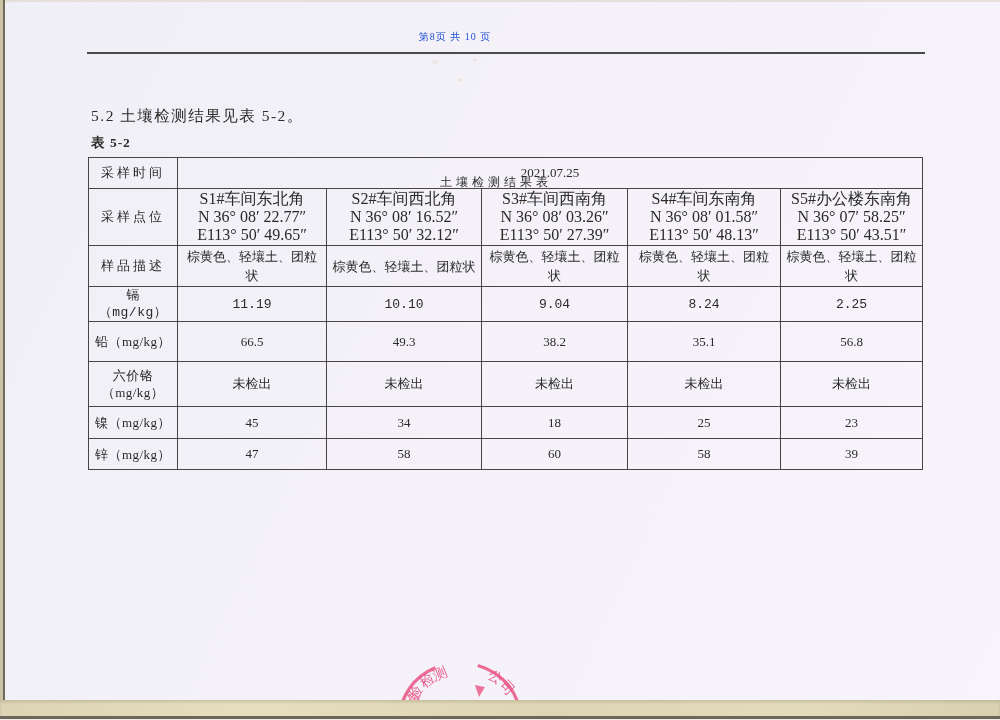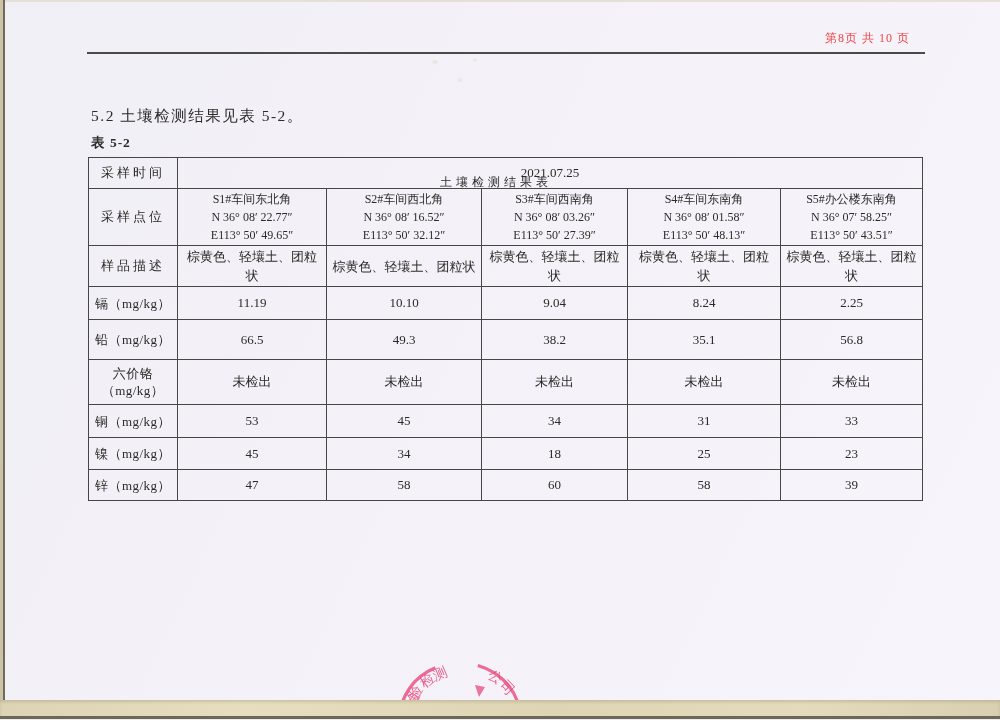--- a/index.html
+++ b/index.html
@@ -18,39 +18,39 @@
     background:linear-gradient(90deg,#ddd4b6,#e6debf 25%,#ded5b5 55%,#e4dbbc 80%,#d9d0b2);
     box-shadow:inset 0 2px 3px rgba(120,110,80,.25);}
   .edge-bottom-line{left:0;top:716px;width:1000px;height:3px;background:#6b675a;}
   .edge-bottom-white{left:0;top:719px;width:1000px;height:1px;background:#efede9;}
   .stain{left:415px;top:52px;width:70px;height:40px;pointer-events:none;opacity:.5;
     background:
       radial-gradient(6px 4px at 20px 10px,#d9cfae 0%,rgba(217,207,174,0) 70%),
       radial-gradient(5px 4px at 45px 28px,#dcd2b2 0%,rgba(220,210,178,0) 70%),
       radial-gradient(4px 3px at 60px 8px,#d9cfae 0%,rgba(217,207,174,0) 70%);}
   
-  .page-header{top:30px;left:0;width:910px;text-align:right;font-size:12px;letter-spacing:1px;color:#ef4444;}
+  .page-header{top:30px;left:0;width:910px;text-align:center;font-size:10px;letter-spacing:1px;color:#1d4ed8;}
   .header-rule{left:87px;top:52px;width:838px;height:2px;background:#4a4a48;}
   
   .section-title{left:91px;top:106px;font-size:15.5px;letter-spacing:1.5px;}
   .caption-wrap{left:91px;top:134px;width:831px;height:20px;}
   .caption-label{position:absolute;left:0;top:0;font-size:13.5px;letter-spacing:1px;font-weight:bold;}
   .caption-title{position:absolute;left:0;top:0;width:810px;text-align:center;font-size:12px;letter-spacing:4px;margin-top:40px;}
   
   table.results{position:absolute;left:88px;top:157px;width:834px;border-collapse:collapse;table-layout:fixed;}
   table.results td{border:1.4px solid #474644;text-align:center;vertical-align:middle;
     padding:0 5px;font-size:13px;color:#2b2a28;}
   td.rowlabel{letter-spacing:3px;font-size:13px;margin-left:32px;}
   td.metal-label{letter-spacing:0.5px;}
   tr.r-time{height:31px;}
   tr.r-points{height:57px;}
   tr.r-desc{height:41px;}
-  tr.r-m0{height:33px;} tr.r-m1{height:33px;} tr.r-m2{height:34px;} tr.r-m3{height:40px;}
+  tr.r-m0{height:33px;font-family:Liberation Mono, monospace;} tr.r-m1{height:33px;} tr.r-m2{height:34px;} tr.r-m3{height:40px;}
   tr.r-m4{height:45px;} tr.r-m5{height:33px;} tr.r-m6{height:32px;} tr.r-m7{height:31px;margin-top:33px;}
-  .pt-line{font-size:12px;line-height:18px;white-space:nowrap;}
+  .pt-line{font-size:16px;line-height:18px;white-space:nowrap;}
   .desc-cell{font-size:12.5px;line-height:19px;padding:0 9px;}
   .val{font-size:13.5px;}
   .lbl-line{line-height:17px;}
   
   .stamp{left:394px;top:654px;width:134px;height:46px;overflow:hidden;}
   .stamp svg{display:block;}
 </style>
 </head>
 <body>
 
@@ -143,30 +143,20 @@
       <td class="metal-label">
         <div class="lbl-line">六价铬</div>
         <div class="lbl-line">（mg/kg）</div>
       </td>
       <td class="val">未检出</td>
       <td class="val">未检出</td>
       <td class="val">未检出</td>
       <td class="val">未检出</td>
       <td class="val">未检出</td>
     </tr>
-    <tr class="r-m5">
-      <td class="metal-label">
-        <div class="lbl-line">铜（mg/kg）</div>
-      </td>
-      <td class="val">53</td>
-      <td class="val">45</td>
-      <td class="val">34</td>
-      <td class="val">31</td>
-      <td class="val">33</td>
-    </tr>
     <tr class="r-m6">
       <td class="metal-label">
         <div class="lbl-line">镍（mg/kg）</div>
       </td>
       <td class="val">45</td>
       <td class="val">34</td>
       <td class="val">18</td>
       <td class="val">25</td>
       <td class="val">23</td>
     </tr>

